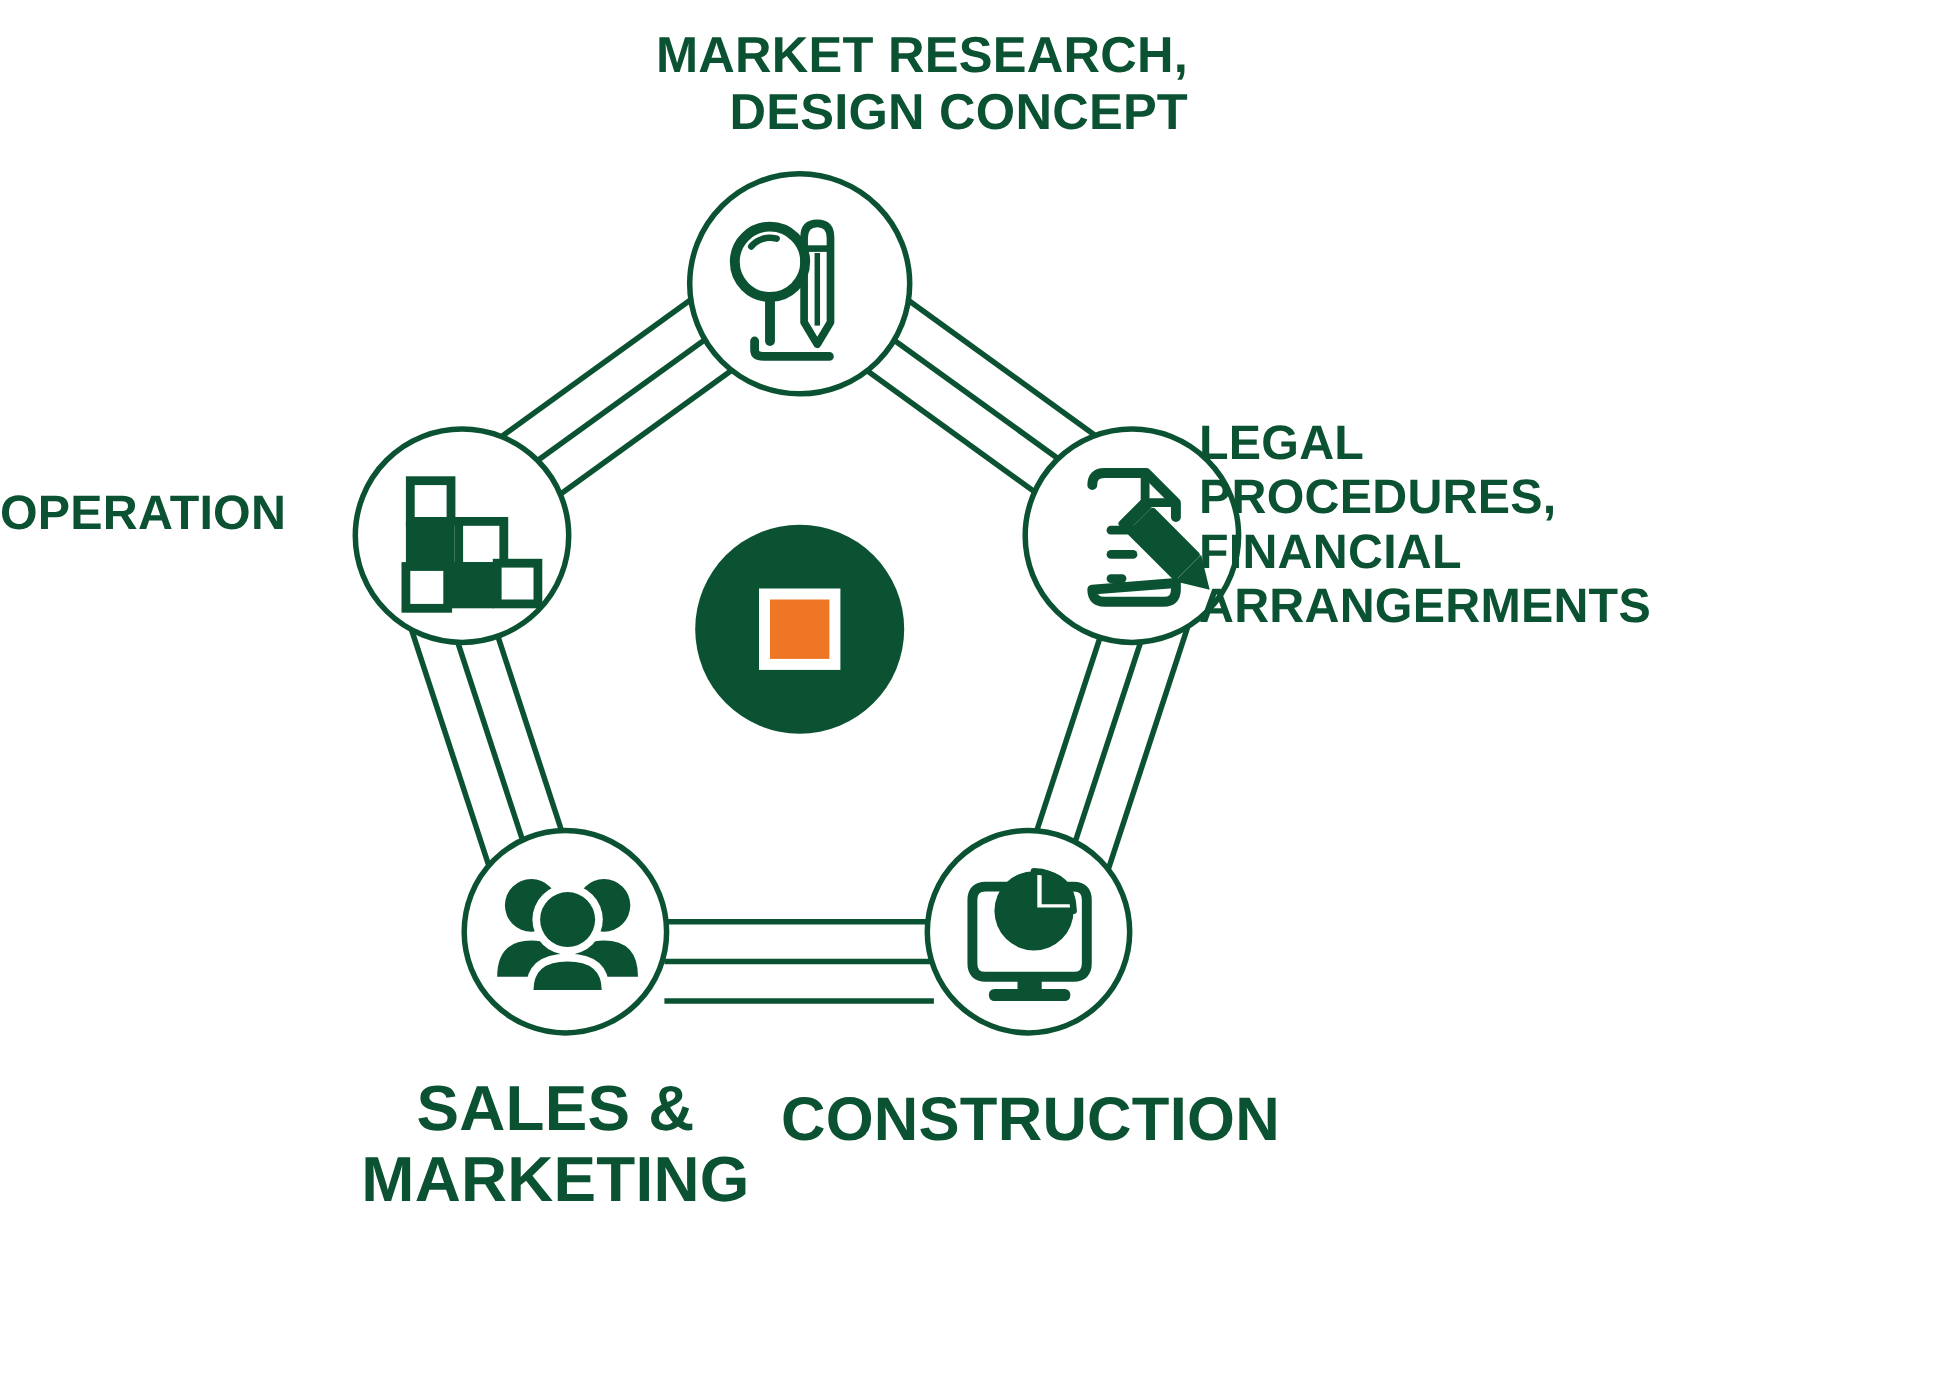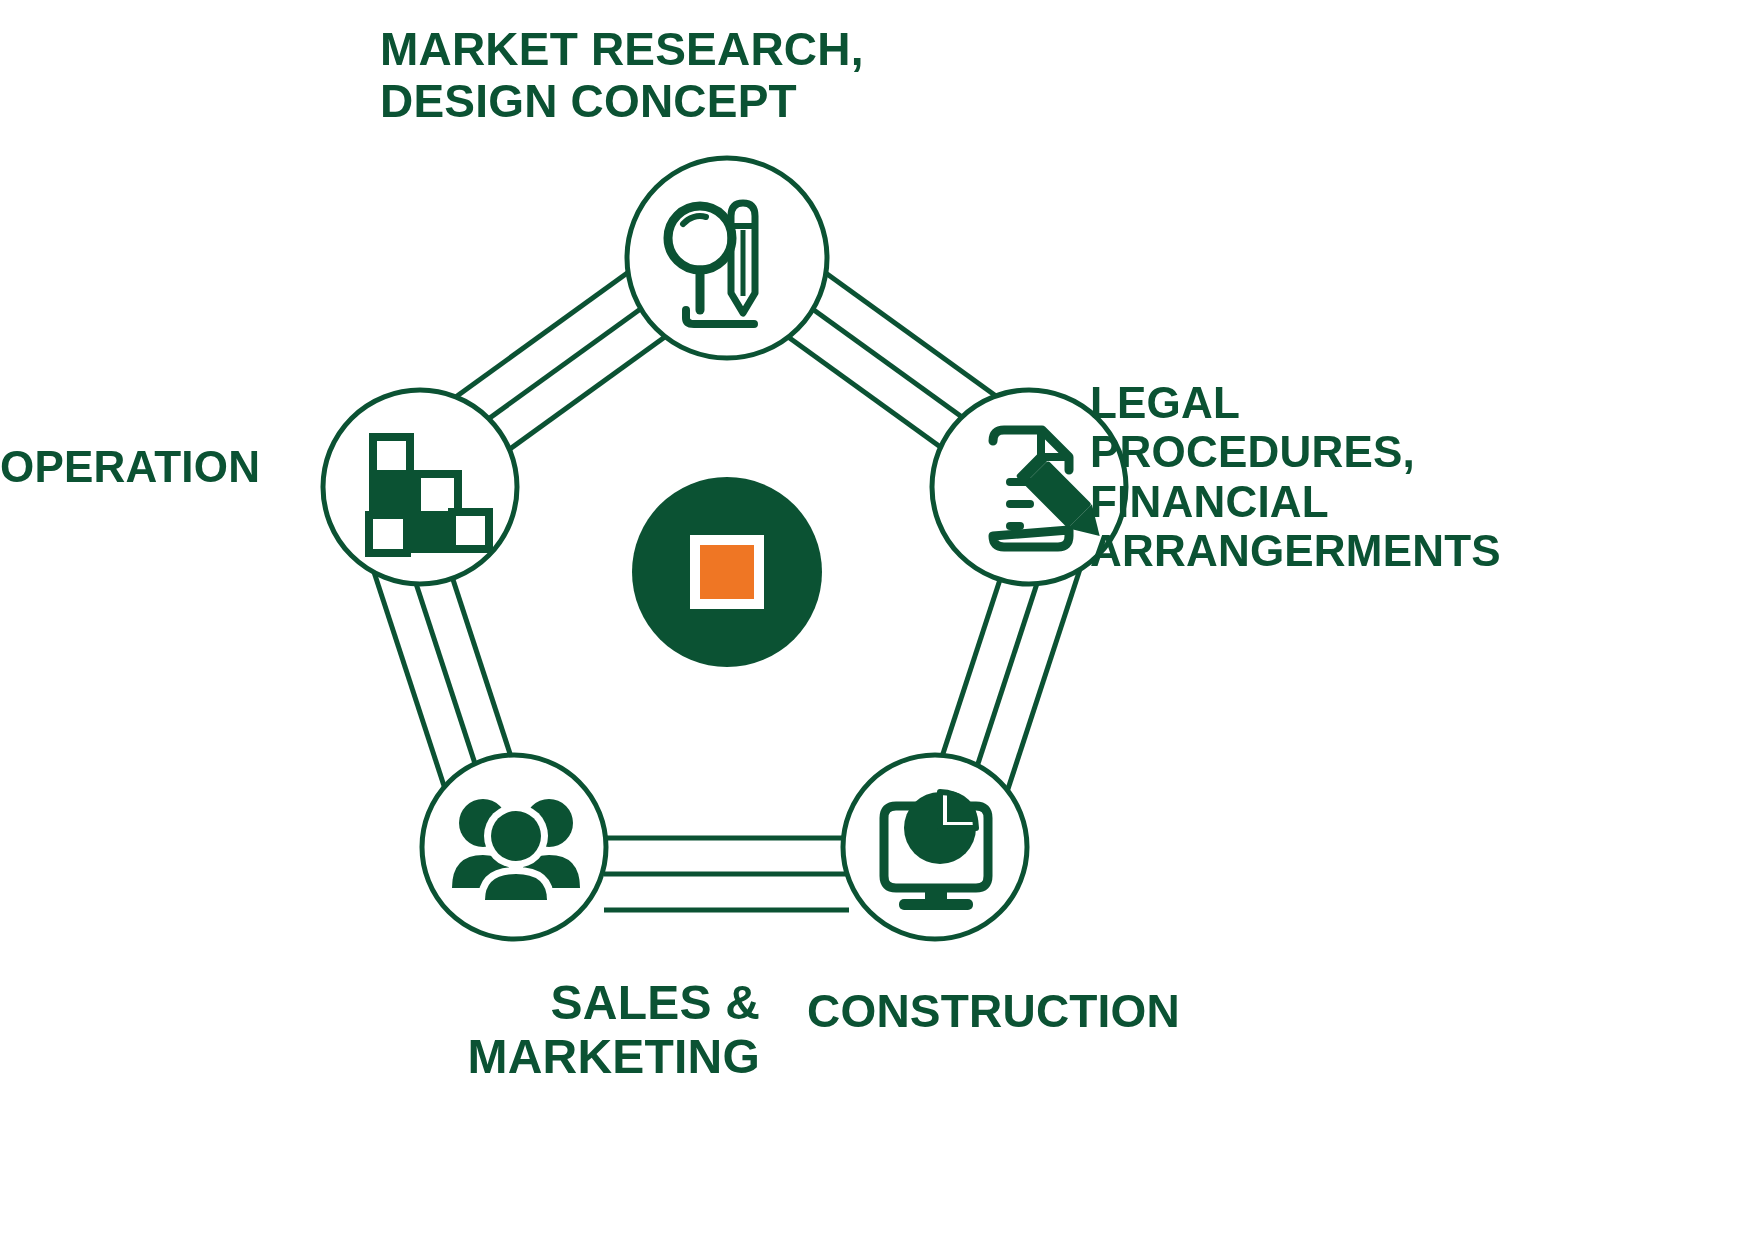--- a/index.html
+++ b/index.html
@@ -34,49 +34,49 @@
     font-family: "Liberation Sans", sans-serif;
     letter-spacing: 0.2px;
     line-height: 1.12;
     white-space: pre-line;
     text-transform: uppercase;
   }
   #label-top {
     left: 380px;
     top: 24px;
     width: 700px;
-    text-align: left;
+    text-align: right;
     font-size: 46px;
   }
   #label-right {
     left: 1090px;
     top: 378px;
     width: 660px;
     text-align: left;
     font-size: 44px;
   }
   #label-left {
     left: 0px;
     top: 442px;
     width: 310px;
     font-size: 44px;
   }
   #label-bottom-left {
     left: 250px;
     top: 976px;
     width: 510px;
-    text-align: right;
-    font-size: 48px;
+    text-align: center;
+    font-size: 58px;
   }
   #label-bottom-right {
     left: 710px;
     top: 986px;
     width: 470px;
-    text-align: right;
-    font-size: 46px;
+    text-align: left;
+    font-size: 56px;
   }
 </style>
 </head>
 <body>
 
 <div id="stage">
 
   <svg class="diagram" viewBox="0 0 1760 1258" xmlns="http://www.w3.org/2000/svg">
 
     <g fill="none" stroke="#0b5233" stroke-width="5">

